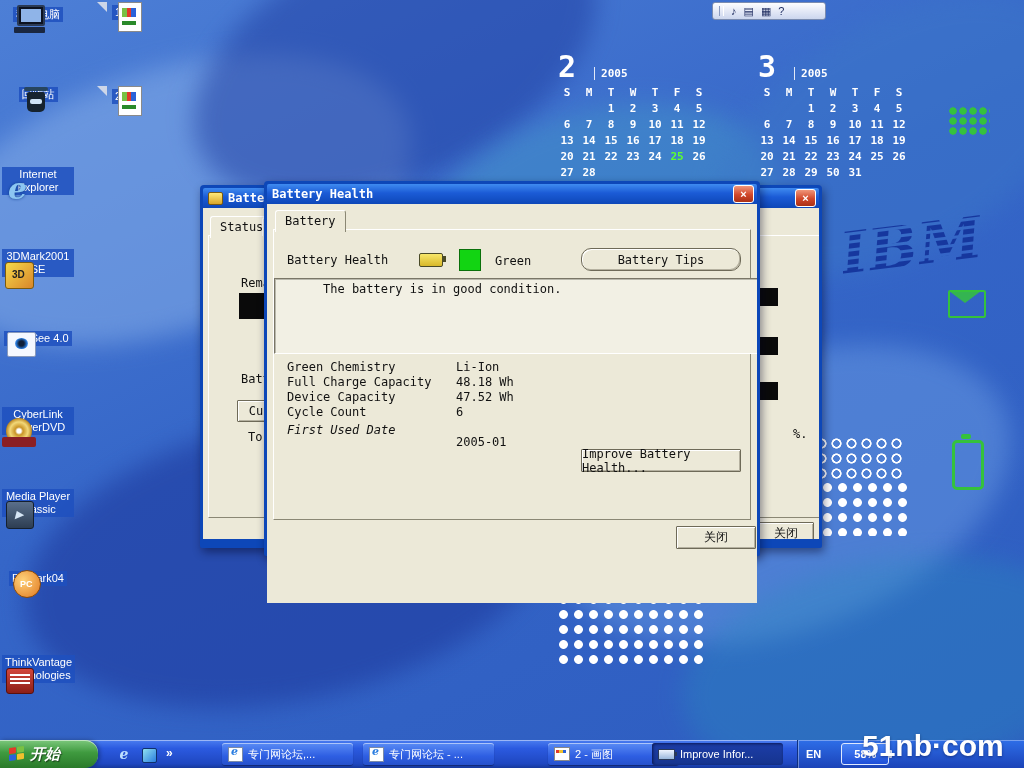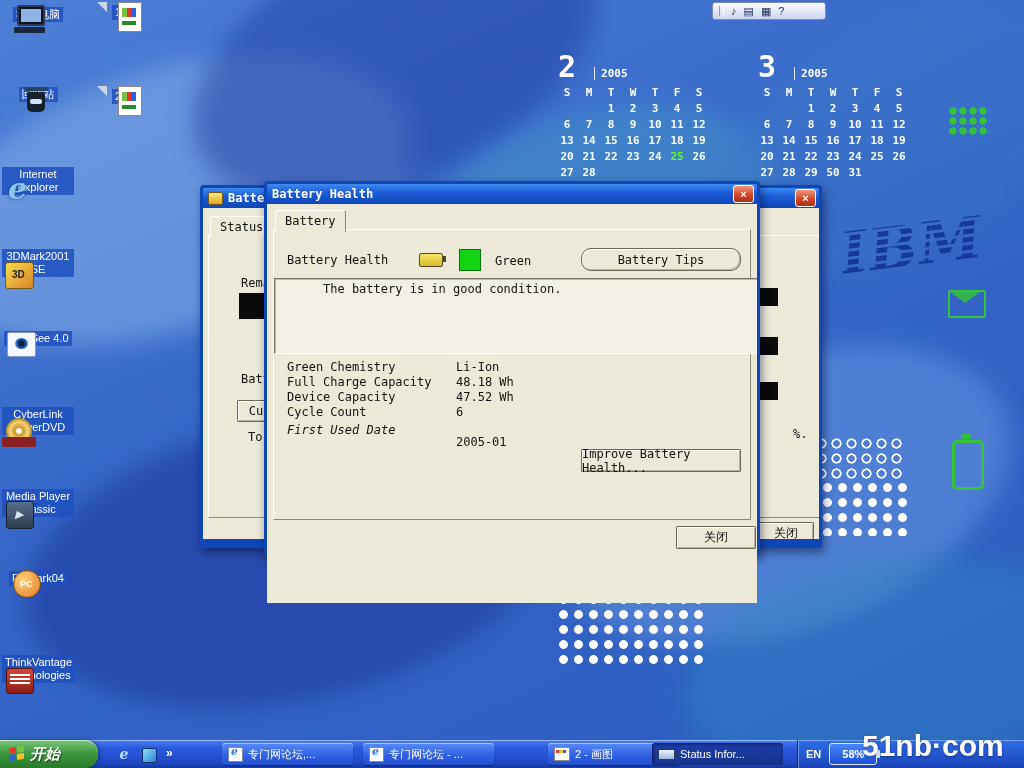--- a/index.html
+++ b/index.html
@@ -113,21 +113,21 @@
   .task{position:absolute;top:3px;height:22px;width:131px;border-radius:3px;display:flex;align-items:center;gap:5px;padding:0 6px;box-sizing:border-box;
     background:linear-gradient(180deg,#5a8cf5,#2e5ee2 60%,#2651cc);box-shadow:inset 0 1px 0 rgba(255,255,255,.5),0 1px 1px rgba(0,0,20,.4);
     color:#fff;font-size:11px;white-space:nowrap;overflow:hidden;}
   .task.active{background:linear-gradient(180deg,#1c3da8,#16348e);box-shadow:inset 1px 1px 3px rgba(0,0,30,.6);}
   .ti-page{width:13px;height:13px;background:#fff;border:1px solid #7a8aa8;position:relative;flex:none;}
   .ti-page::after{content:"e";position:absolute;left:2px;top:-3px;font:italic bold 11px "DejaVu Serif",serif;color:#2a7de0;}
   .ti-paint{width:14px;height:12px;background:#fff;border:1px solid #888;position:relative;flex:none;}
   .ti-paint::after{content:"";position:absolute;left:1px;top:2px;width:10px;height:3px;background:linear-gradient(90deg,#e23a2a 33%,#f2c12e 33% 66%,#2a62d9 66%);}
   .ti-batt{width:15px;height:9px;background:linear-gradient(#eef4ff,#9ab8dd);border:1px solid #2a3a58;border-radius:1px;position:relative;flex:none;}
   .ti-batt::after{content:"";position:absolute;right:-3px;top:2px;width:2px;height:4px;background:#2a3a58;}
-  .tray{position:absolute;left:797px;right:0;top:0;height:28px;display:flex;align-items:center;gap:8px;padding:0 8px;box-sizing:border-box;
+  .tray{position:absolute;left:797px;right:0;top:0;height:28px;display:flex;align-items:center;gap:20px;padding:0 8px;box-sizing:border-box;
     background:linear-gradient(180deg,#2e6ee8,#1b43b8);border-left:1px solid #10307e;box-shadow:inset 1px 1px 0 rgba(255,255,255,.35);}
   .tray .en{color:#fff;font-size:11px;font-weight:bold;}
   .tray-batt{position:relative;width:46px;height:20px;border:1px solid #dfe9ff;border-radius:3px;
     background:linear-gradient(#4a86f8,#1d4ed8);color:#fff;font:bold 11px "Liberation Sans",sans-serif;
     display:flex;align-items:center;justify-content:center;}
   .tray-batt::after{content:"";position:absolute;right:-4px;top:6px;width:3px;height:8px;background:#dfe9ff;border-radius:1px;}
   .watermark{position:absolute;left:862px;top:729px;z-index:30;color:#fff;
     font:bold 30px "Liberation Sans",sans-serif;letter-spacing:0;text-shadow:0 1px 3px rgba(0,0,30,.4);}
 </style>
 </head>
@@ -385,21 +385,21 @@
     <div class="task" style="left:363px;">
       <span class="ti-page"></span>
       <span>专门网论坛 - ...</span>
     </div>
     <div class="task" style="left:508px;margin-left:40px;">
       <span class="ti-paint"></span>
       <span>2 - 画图</span>
     </div>
     <div class="task active" style="left:652px;">
       <span class="ti-batt"></span>
-      <span>Status Infor...</span>
+      <span>Improve Infor...</span>
     </div>
 
     <div class="tray">
       <span class="en">EN</span>
       <span class="tray-batt">58%</span>
     </div>
   </div>
 
   <div class="watermark">51nb·com</div>
 </div>

